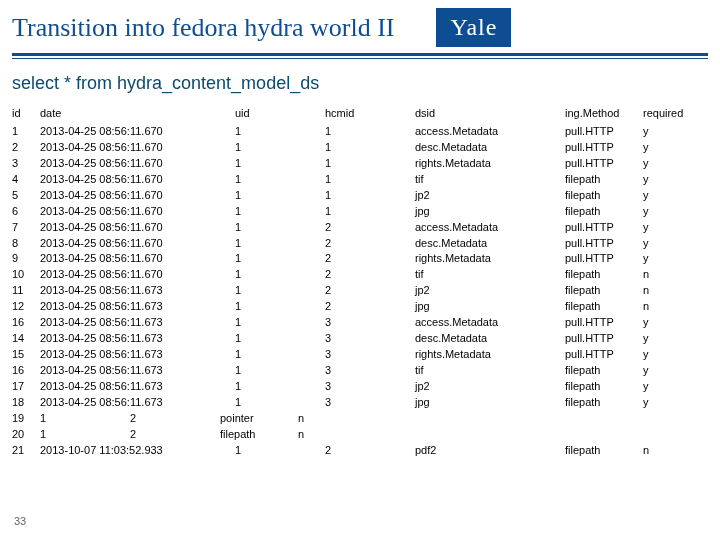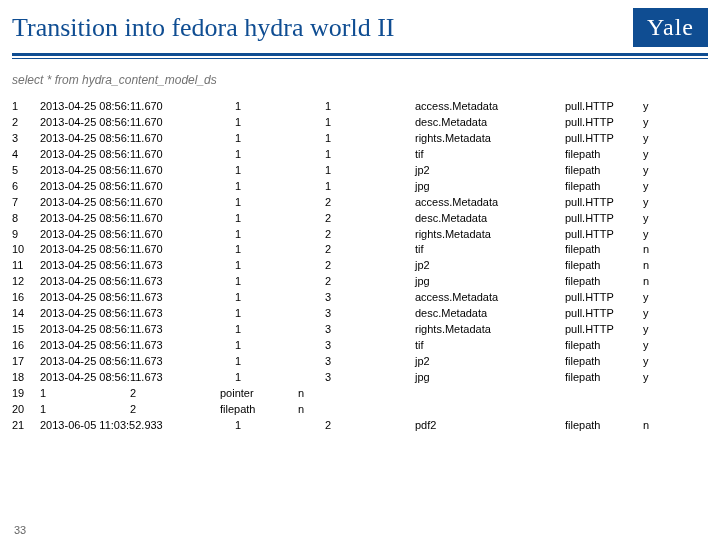--- a/index.html
+++ b/index.html
@@ -1,54 +1,63 @@
 <!DOCTYPE html>
 <html><head>
 <meta charset="utf-8">
 <style>
   * { box-sizing: border-box; margin: 0; padding: 0; }
   html, body { width: 720px; height: 540px; font-family: Arial, Helvetica, sans-serif; background: #fff; color: #000; }
   .slide { position: relative; width: 720px; height: 540px; }
-  .header { display: flex; align-items: center; justify-content: space-between; padding: 8px 12px 4px 12px; }
+  .header { display: flex; align-items: center; padding: 8px 12px 4px 12px; }
   .title { font-family: Georgia, 'Times New Roman', serif; font-size: 26px; color: #0f4d92; font-weight: 400; }
-  .logo-wrap { background: #0f4d92; padding: 6px 14px; border-radius: 0; }
+  .logo-wrap { background: #0f4d92; padding: 6px 14px; border-radius: 0; margin-left: 42px; }
   .logo { font-family: Georgia, 'Times New Roman', serif; font-size: 24px; color: #fff; letter-spacing: 1px; }
   .rule1 { height: 3px; background: #0f4d92; margin: 2px 12px 0 12px; }
   .rule2 { height: 1px; background: #0f4d92; margin: 2px 12px 0 12px; }
-  .query { font-family: Arial, sans-serif; font-size: 12px; color: #737373; margin: 14px 12px 12px 12px; font-style: italic; }
+  .query { font-family: Arial, sans-serif; font-size: 18px; color: #0c4a6e; margin: 14px 12px 12px 12px; }
   .table { margin: 0 12px; font-size: 11px; line-height: 1.45; }
   .row { display: flex; }
   .row.head { font-weight: 400; color: #000; margin-bottom: 2px; }
   .c-id     { width: 28px; }
   .c-date   { width: 195px; }
   .c-uid    { width: 90px; }
   .c-hcmid  { width: 90px; }
   .c-dsid   { width: 150px; }
   .c-method { width: 78px; }
   .c-req    { width: 60px; }
-  .pagenum { position: absolute; left: 14px; bottom: 4px; font-size: 11px; color: #666; }
+  .pagenum { position: absolute; left: 14px; bottom: 13px; font-size: 11px; color: #666; }
 </style>
 </head>
 <body>
 
 <div class="slide">
 
   <div class="header">
     <div class="title">Transition into fedora hydra world II</div>
     <div class="logo-wrap">
       <span class="logo">Yale</span>
     </div>
   </div>
 
   <div class="rule1"></div>
   <div class="rule2"></div>
 
   <div class="query">select * from hydra_content_model_ds</div>
 
   <div class="table">
+    <div class="row head">
+      <div class="c-id">id</div>
+      <div class="c-date">date</div>
+      <div class="c-uid">uid</div>
+      <div class="c-hcmid">hcmid</div>
+      <div class="c-dsid">dsid</div>
+      <div class="c-method">ing.Method</div>
+      <div class="c-req">required</div>
+    </div>
     <div id="tbody">
         <div class="row">
           <div class="c-id">1</div>
           <div class="c-date">2013-04-25 08:56:11.670</div>
           <div class="c-uid">1</div>
           <div class="c-hcmid">1</div>
           <div class="c-dsid">access.Metadata</div>
           <div class="c-method">pull.HTTP</div>
           <div class="c-req">y</div>
         </div>
@@ -214,21 +223,21 @@
         </div>
         <div class="row">
           <div class="c-id">20</div>
           <div class="c-uid">1</div>
           <div class="c-hcmid">2</div>
           <div class="c-method">filepath</div>
           <div class="c-req">n</div>
         </div>
         <div class="row">
           <div class="c-id">21</div>
-          <div class="c-date">2013-06-05 11:03:52.933</div>
+          <div class="c-date">2013-10-07 11:03:52.933</div>
           <div class="c-uid">1</div>
           <div class="c-hcmid">2</div>
           <div class="c-dsid">pdf2</div>
           <div class="c-method">filepath</div>
           <div class="c-req">n</div>
         </div>
       </div>
   </div>
 
   <div class="pagenum">33</div>

